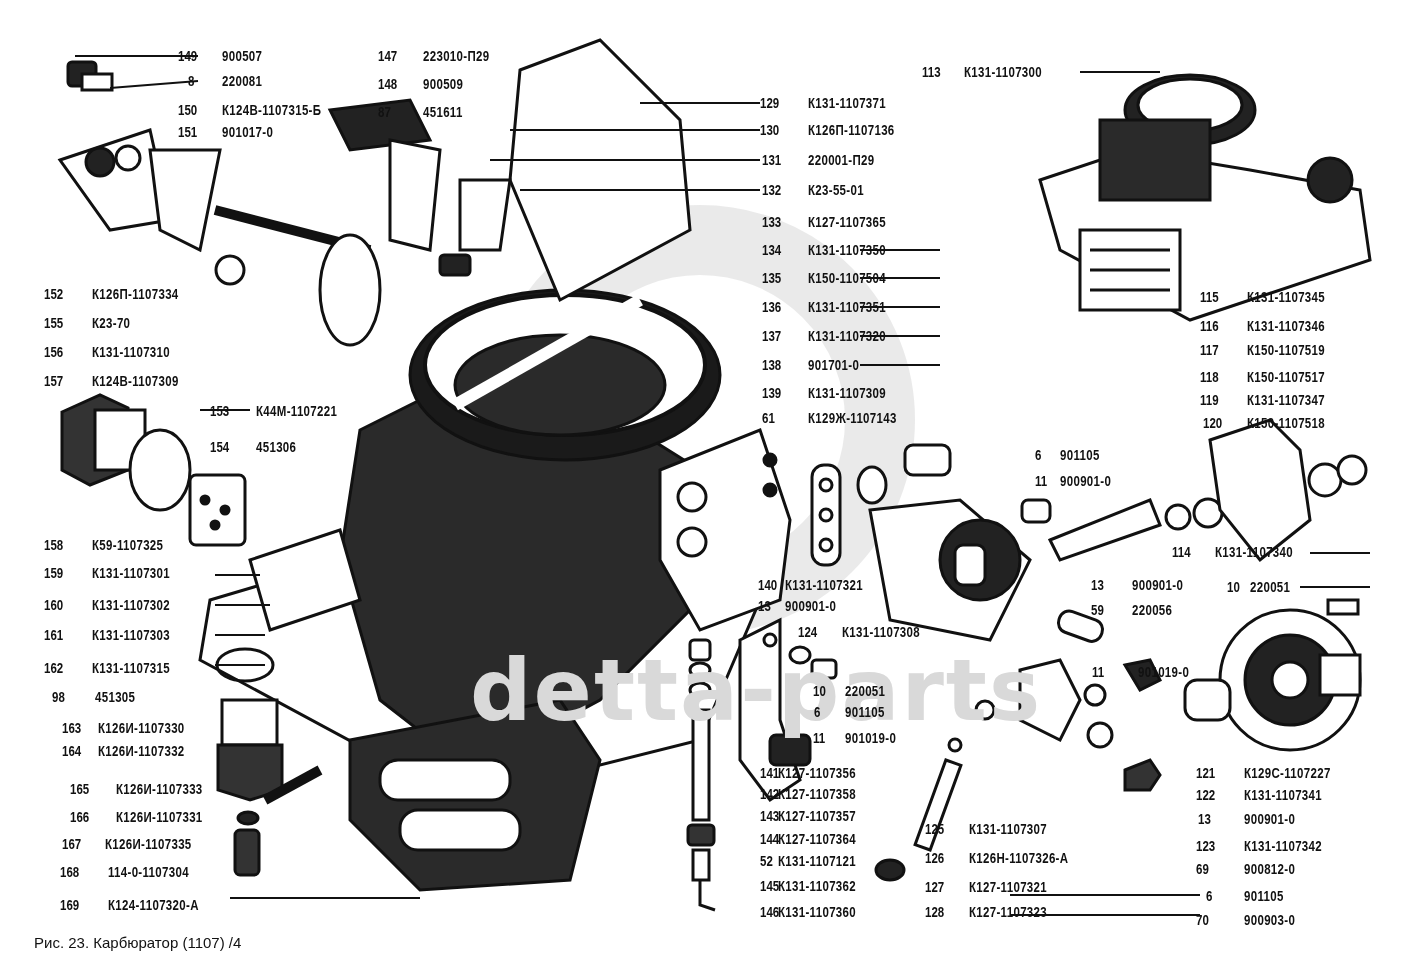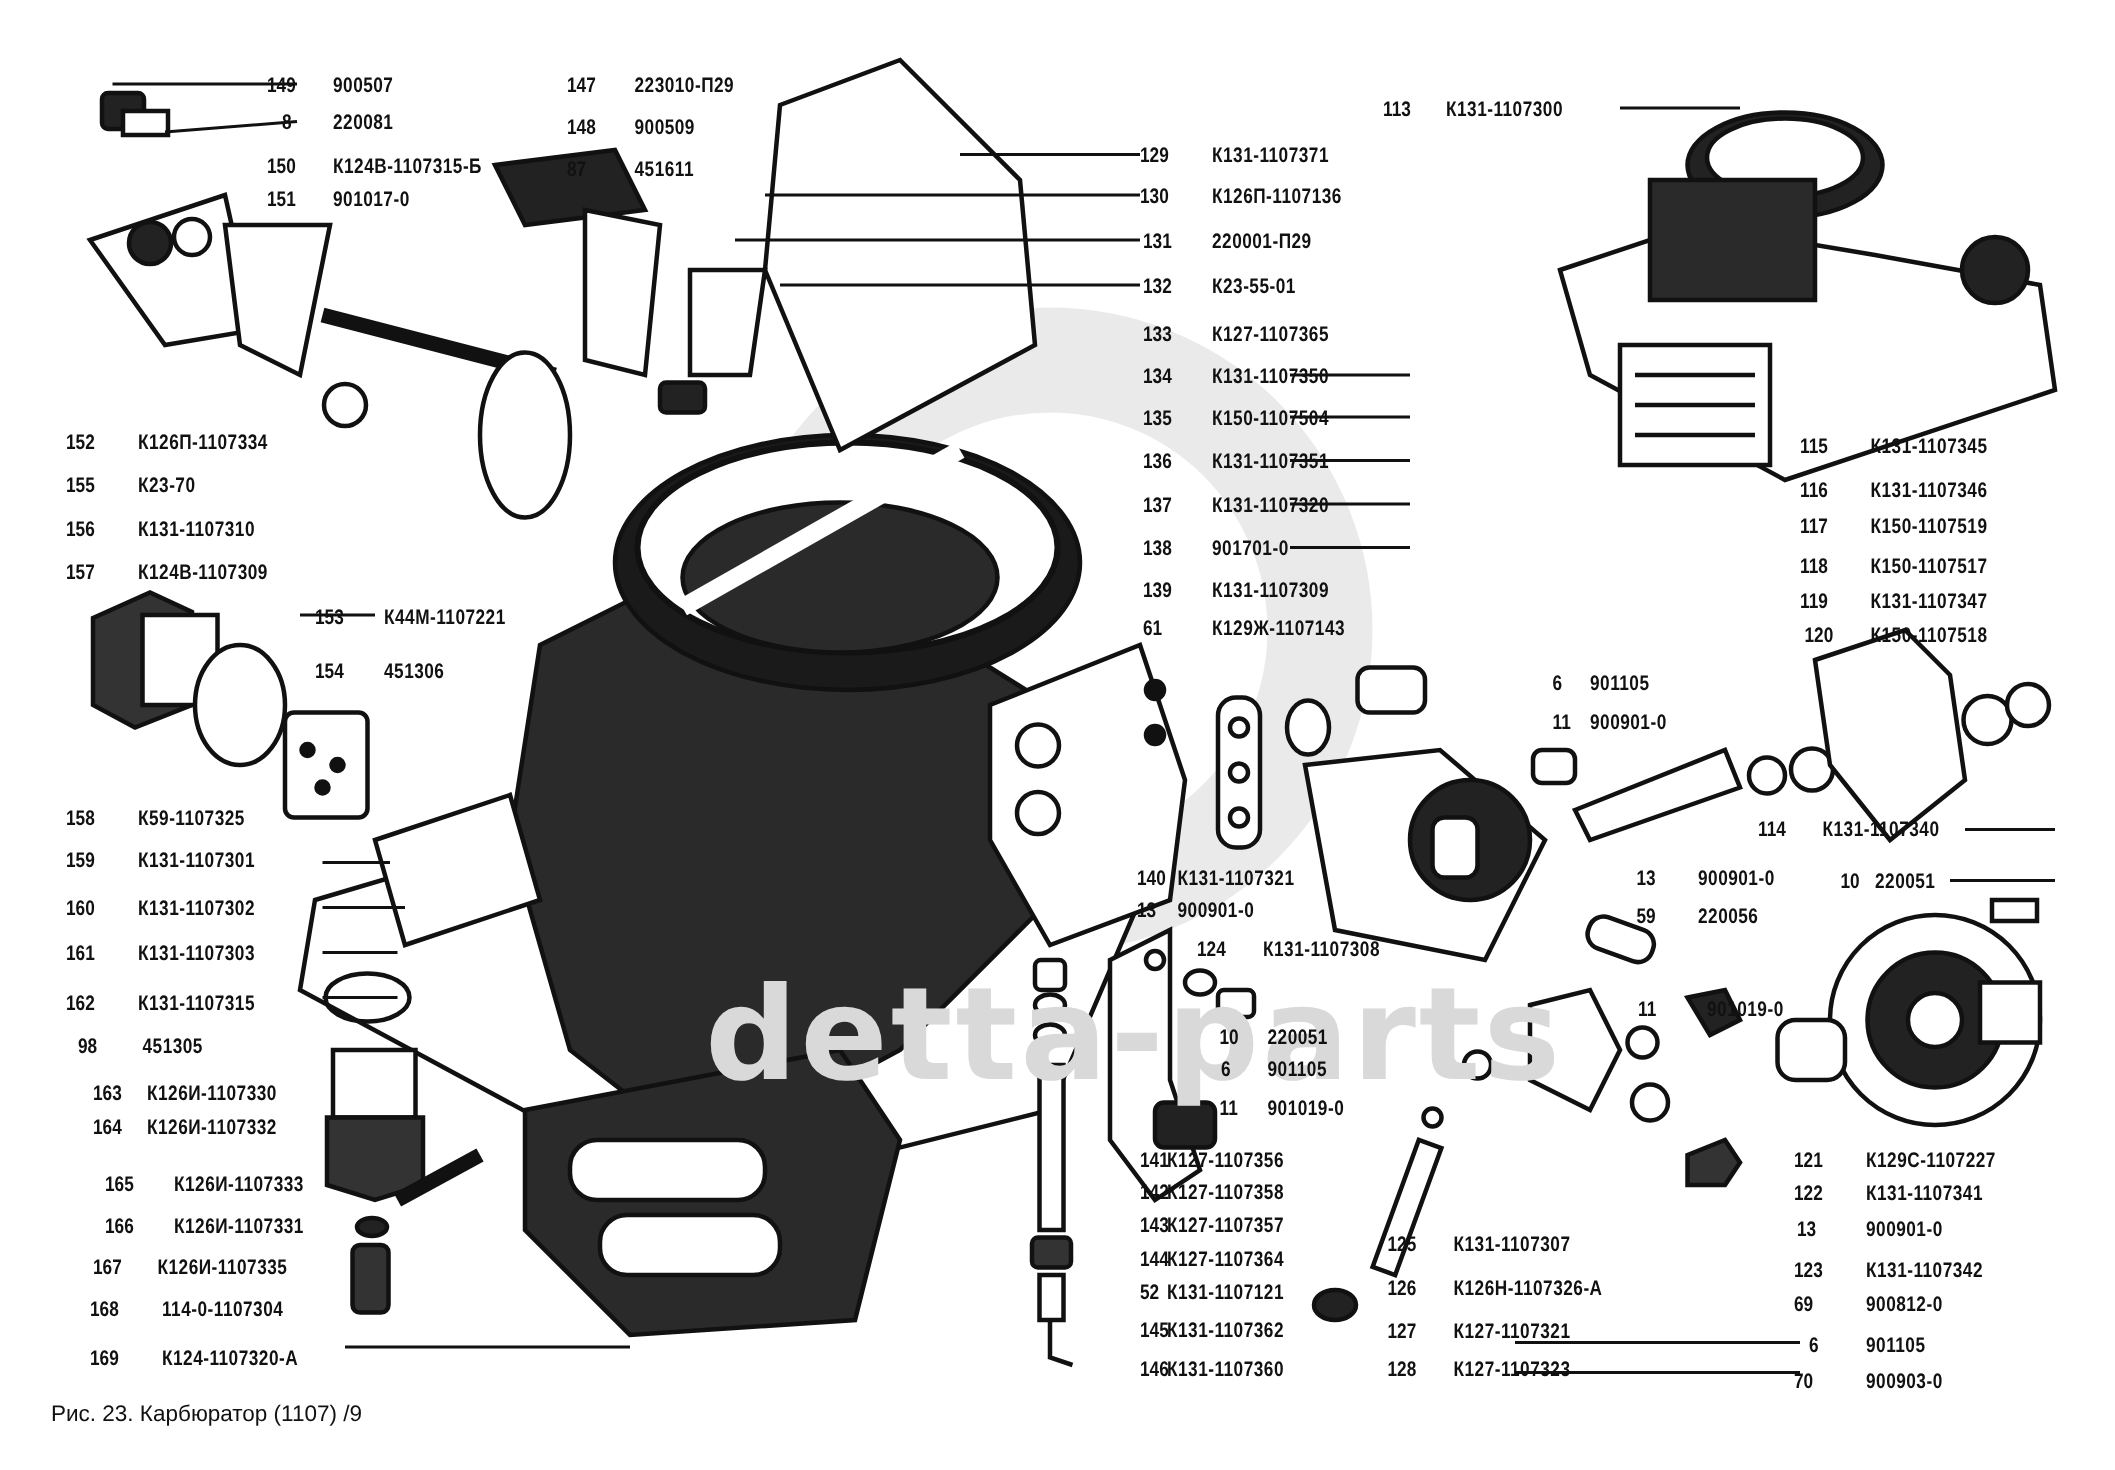--- a/index.html
+++ b/index.html
@@ -324,13 +324,13 @@
     <div class="num" style="left: 1196px; top: 838px;">123</div>
     <div class="lbl" style="left: 1244px; top: 838px;">К131-1107342</div>
     <div class="num" style="left: 1196px; top: 861px;">69</div>
     <div class="lbl" style="left: 1244px; top: 861px;">900812-0</div>
     <div class="num" style="left: 1206px; top: 888px;">6</div>
     <div class="lbl" style="left: 1244px; top: 888px;">901105</div>
     <div class="num" style="left: 1196px; top: 912px;">70</div>
     <div class="lbl" style="left: 1244px; top: 912px;">900903-0</div>
   </div>
 
-<div class="caption">Рис. 23. Карбюратор (1107) /9</div>
+<div class="caption">Рис. 23. Карбюратор (1107) /4</div>
 
 </body></html>

